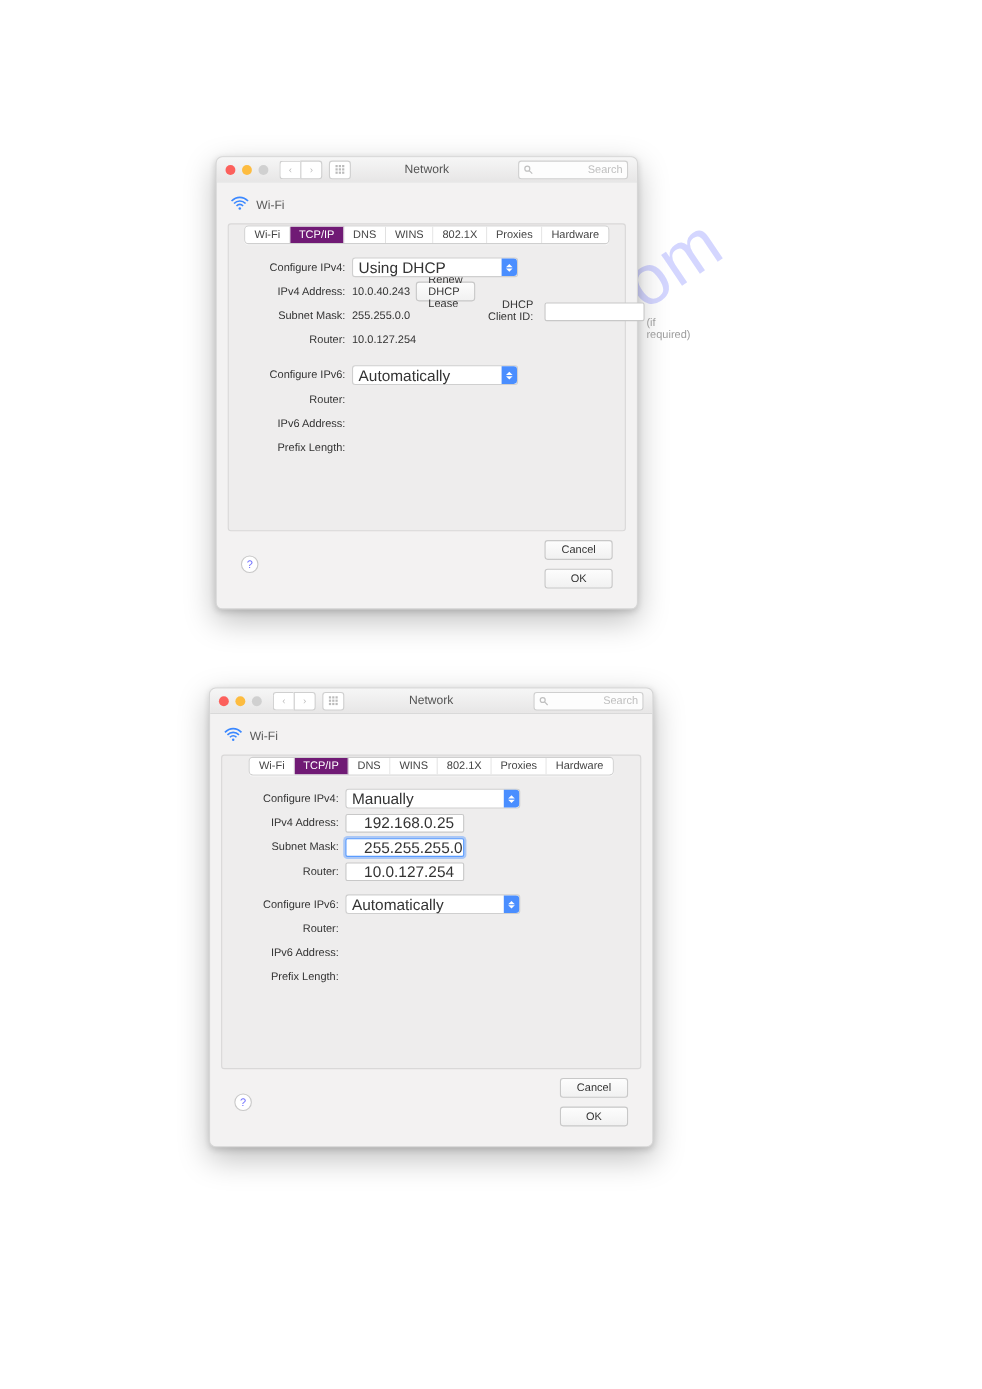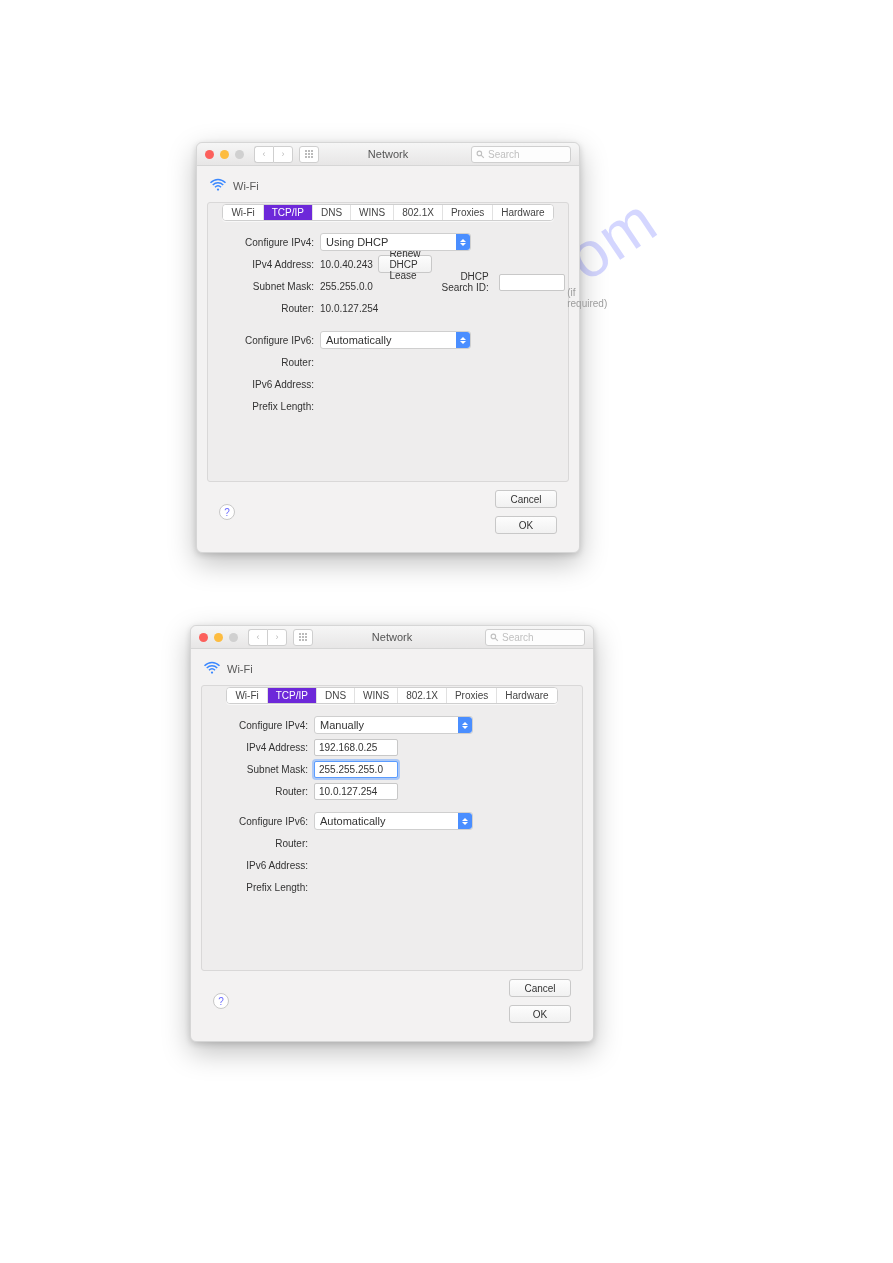--- a/index.html
+++ b/index.html
@@ -70,20 +70,21 @@
     margin-left: auto;
     width: 90px; height: 15px;
     border: 1px solid #cfcfcf;
     border-radius: 3px;
     background: #fdfdfd;
     display: flex; align-items: center;
     padding: 0 4px;
     color: #c0c0c0;
     gap: 3px;
     font-size: 10px;
+    justify-content: space-between;
   }
   .searchbox svg { width: 9px; height: 9px; fill: #c0c0c0; }
   .content { padding: 6px 10px 8px 10px; }
   .wifi-head {
     display: flex; align-items: center; gap: 6px;
     padding: 4px 2px 6px 2px;
   }
   .wifi-icon svg { width: 18px; height: 18px; }
   .wifi-label { color: #5a5a5a; font-size: 11px; }
   .panel {
@@ -109,21 +110,21 @@
   }
   .tab {
     padding: 2px 8px;
     font-size: 10px;
     color: #444;
     border-right: 1px solid #e1e1e1;
     background: #fff;
   }
   .tab:last-child { border-right: none; }
   .tab.active {
-    background: #6d28d9;
+    background: #701a75;
     color: #fff;
   }
   .formarea {
     padding: 12px 16px 14px 16px;
   }
   .row {
     display: flex;
     align-items: center;
     margin-bottom: 4px;
     min-height: 18px;
@@ -140,21 +141,21 @@
     color: #333;
   }
   .select {
     position: relative;
     height: 16px;
     background: #fff;
     border: 1px solid #cfcfcf;
     border-radius: 3px;
     display: flex; align-items: center;
     padding: 0 18px 0 5px;
-    font-size: 11px;
+    font-size: 14px;
   }
   .select .caret {
     position: absolute; right: 0; top: 0;
     width: 14px; height: 100%;
     background: #4a8eff;
     border-top-right-radius: 3px;
     border-bottom-right-radius: 3px;
     display: flex; flex-direction: column; align-items: center; justify-content: center;
     gap: 0;
   }
@@ -164,22 +165,22 @@
     border-left: 3px solid transparent;
     border-right: 3px solid transparent;
   }
   .select .caret::before { border-bottom: 3px solid #fff; margin-bottom: 1px; }
   .select .caret::after  { border-top: 3px solid #fff; }
   .textinput {
     height: 15px;
     background: #fff;
     border: 1px solid #c8c8c8;
     border-radius: 2px;
-    padding: 0 4px;
-    font-size: 10px;
+    padding: 0 16px;
+    font-size: 14px;
     display: flex; align-items: center;
   }
   .textinput.focused {
     border-color: #5a9cff;
     box-shadow: 0 0 0 2px rgba(90,156,255,0.45);
   }
   .btn {
     height: 16px;
     background: linear-gradient(#fdfdfd,#f1f1f1);
     border: 1px solid #c8c8c8;
@@ -307,21 +308,21 @@
               <div class="val">255.255.0.0</div>
             </div>
             <div class="row">
               <div class="lbl">Router:</div>
               <div class="val">10.0.127.254</div>
             </div>
           </div>
           <div class="rightcol" style="margin-left:auto; padding-right:4px;">
             <div class="btn">Renew DHCP Lease</div>
             <div class="row" style="margin-bottom:0;">
-              <span class="lbl" style="width:auto; font-size:10px;">DHCP Search ID:</span>
+              <span class="lbl" style="width:auto; font-size:10px;">DHCP Client ID:</span>
               <div class="textinput" style="width:80px; margin-left:4px;">
                 <span></span>
               </div>
             </div>
             <div class="small-note">(if required)</div>
           </div>
         </div>
 
         <div style="height:6px;"></div>
 

